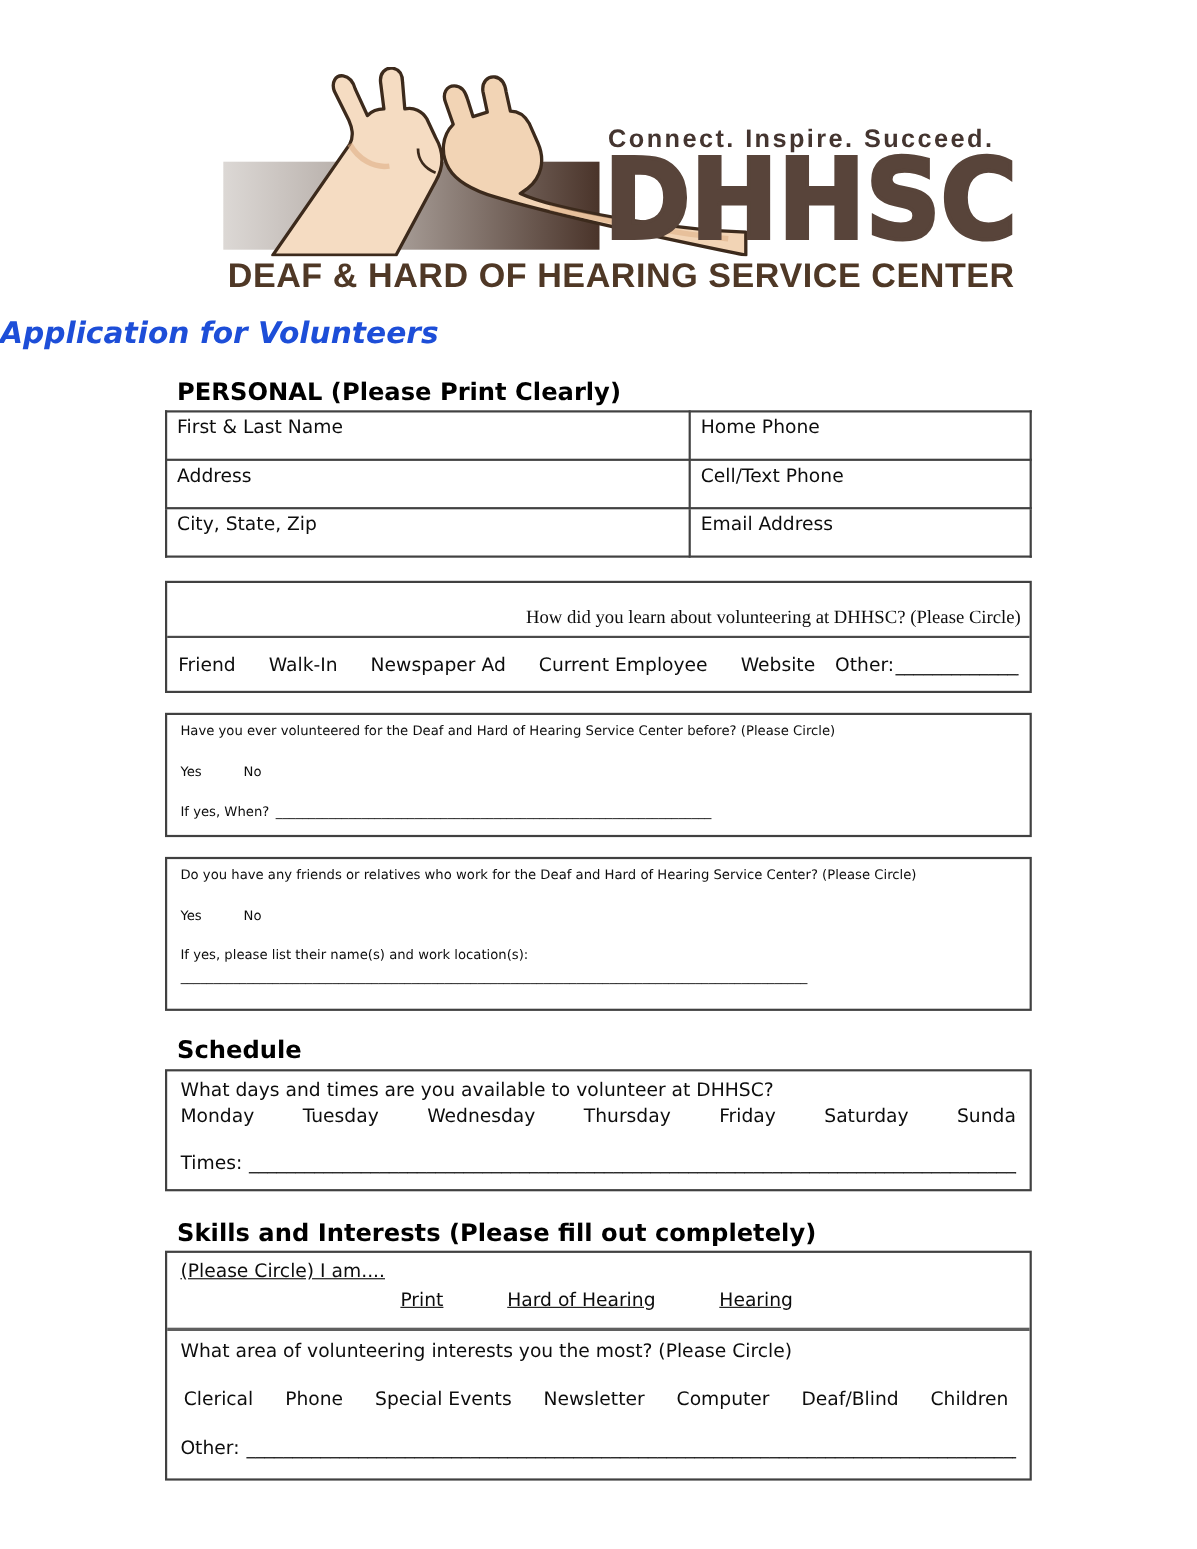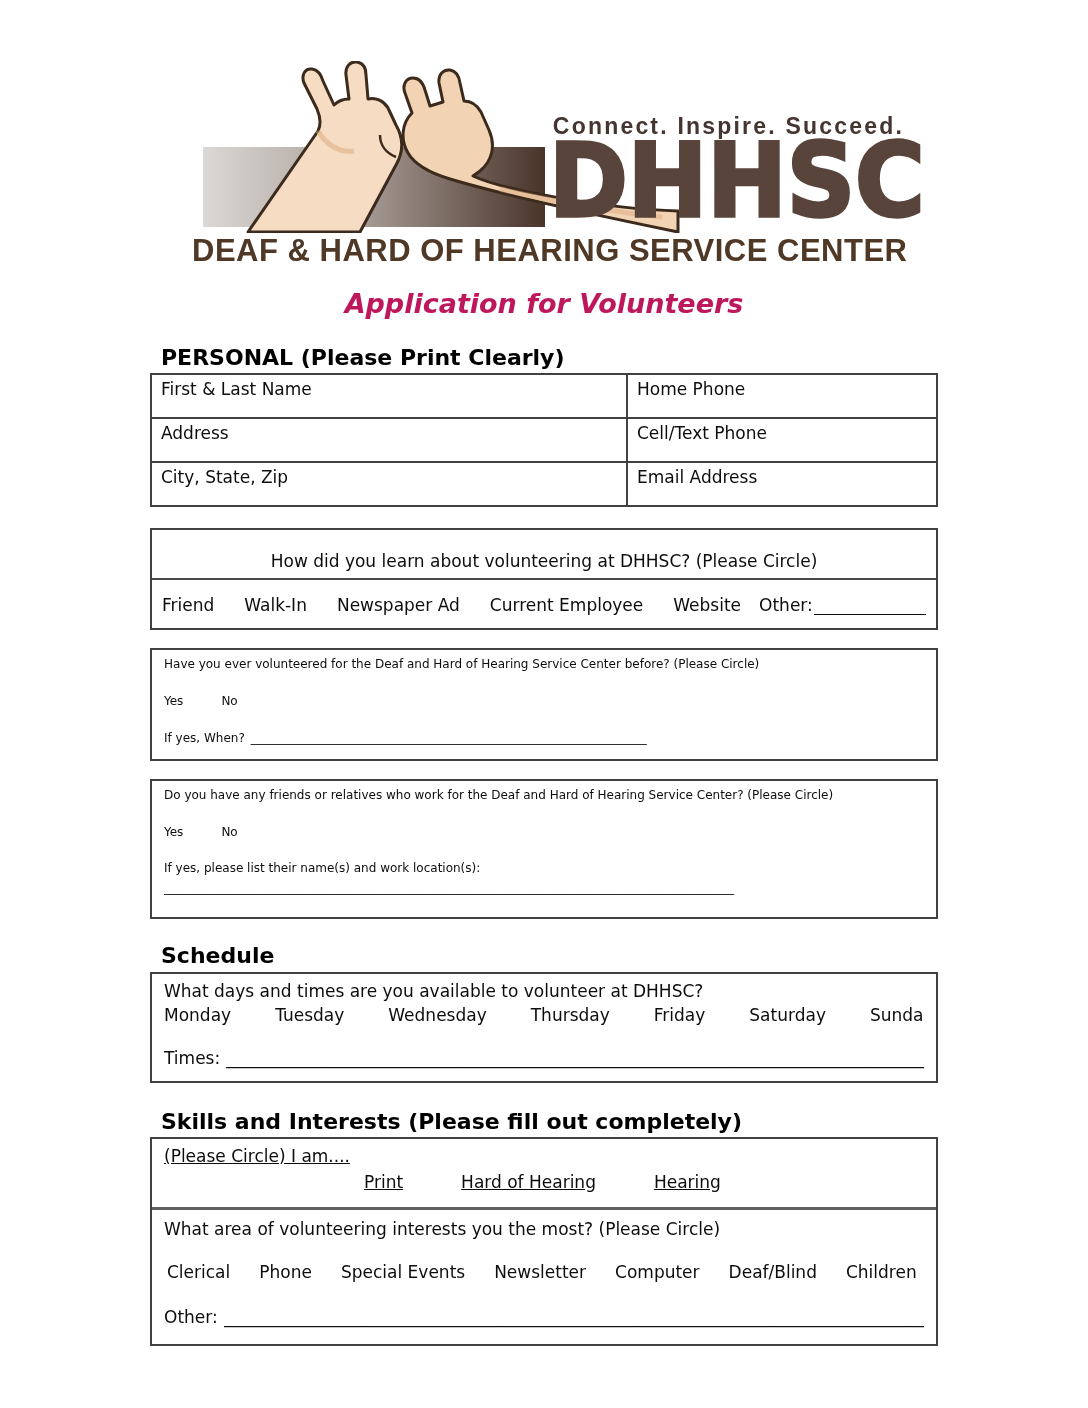--- a/index.html
+++ b/index.html
@@ -22,30 +22,30 @@
   }
   .acronym {
     position:absolute; left:549px; top:131px;
     font-family:"DejaVu Sans",sans-serif; font-weight:bold;
     font-size:101px; line-height:1.0; color:#58443a;
     -webkit-text-stroke:3.5px #58443a;
     transform:scaleX(0.94); transform-origin:left top;
     white-space:nowrap;
   }
   .orgname {
-    position:absolute; left:192px; top:233px; width:690px;
+    position:absolute; left:207px; top:233px; width:690px;
     text-align:center; white-space:nowrap;
     font-family:"Liberation Sans",sans-serif; font-weight:bold;
     font-size:31px; letter-spacing:0.5px; color:#4f3826;
   }
 
   
   .title {
-    margin-top:16px; text-align:center;
-    font-size:27px; font-weight:bold; font-style:italic; color:#be185d;
+    margin-top:16px; text-align:left;
+    font-size:27px; font-weight:bold; font-style:italic; color:#1d4ed8;
   }
 
   
   .content { width:788px; margin-left:150px; }
   .sec-heading {
     font-size:22px; font-weight:bold; color:#000;
     padding-left:11px; line-height:1.15;
   }
   .box { border:2px solid #414141; background:#fff; }
 
@@ -53,22 +53,22 @@
   table.personal { border-collapse:collapse; width:100%; margin-top:3px; }
   table.personal td {
     border:2px solid #414141; vertical-align:top;
     padding:4px 9px; font-size:17px; height:44px;
   }
   table.personal td.lcol { width:476px; }
 
   
   .referral-box { margin-top:21px; }
   .referral-head {
-    text-align:center; font-size:17px;
-    padding:21px 8px 7px; border-bottom:2px solid #4a4a4a;
+    text-align:right; font-size:17px;
+    padding:21px 8px 7px; border-bottom:2px solid #4a4a4a;font-family:Liberation Serif, serif;
   }
   .opt-row {
     display:flex; align-items:baseline; gap:18px;
     padding:15px 10px 13px; font-size:17px;
     white-space:nowrap; overflow:hidden;
   }
   .other-wrap { display:flex; flex:1; min-width:0; }
   .other-wrap .lbl { margin-right:1px; }
   .uline-fill { flex:1; min-width:0; overflow:hidden; white-space:nowrap; }
 

